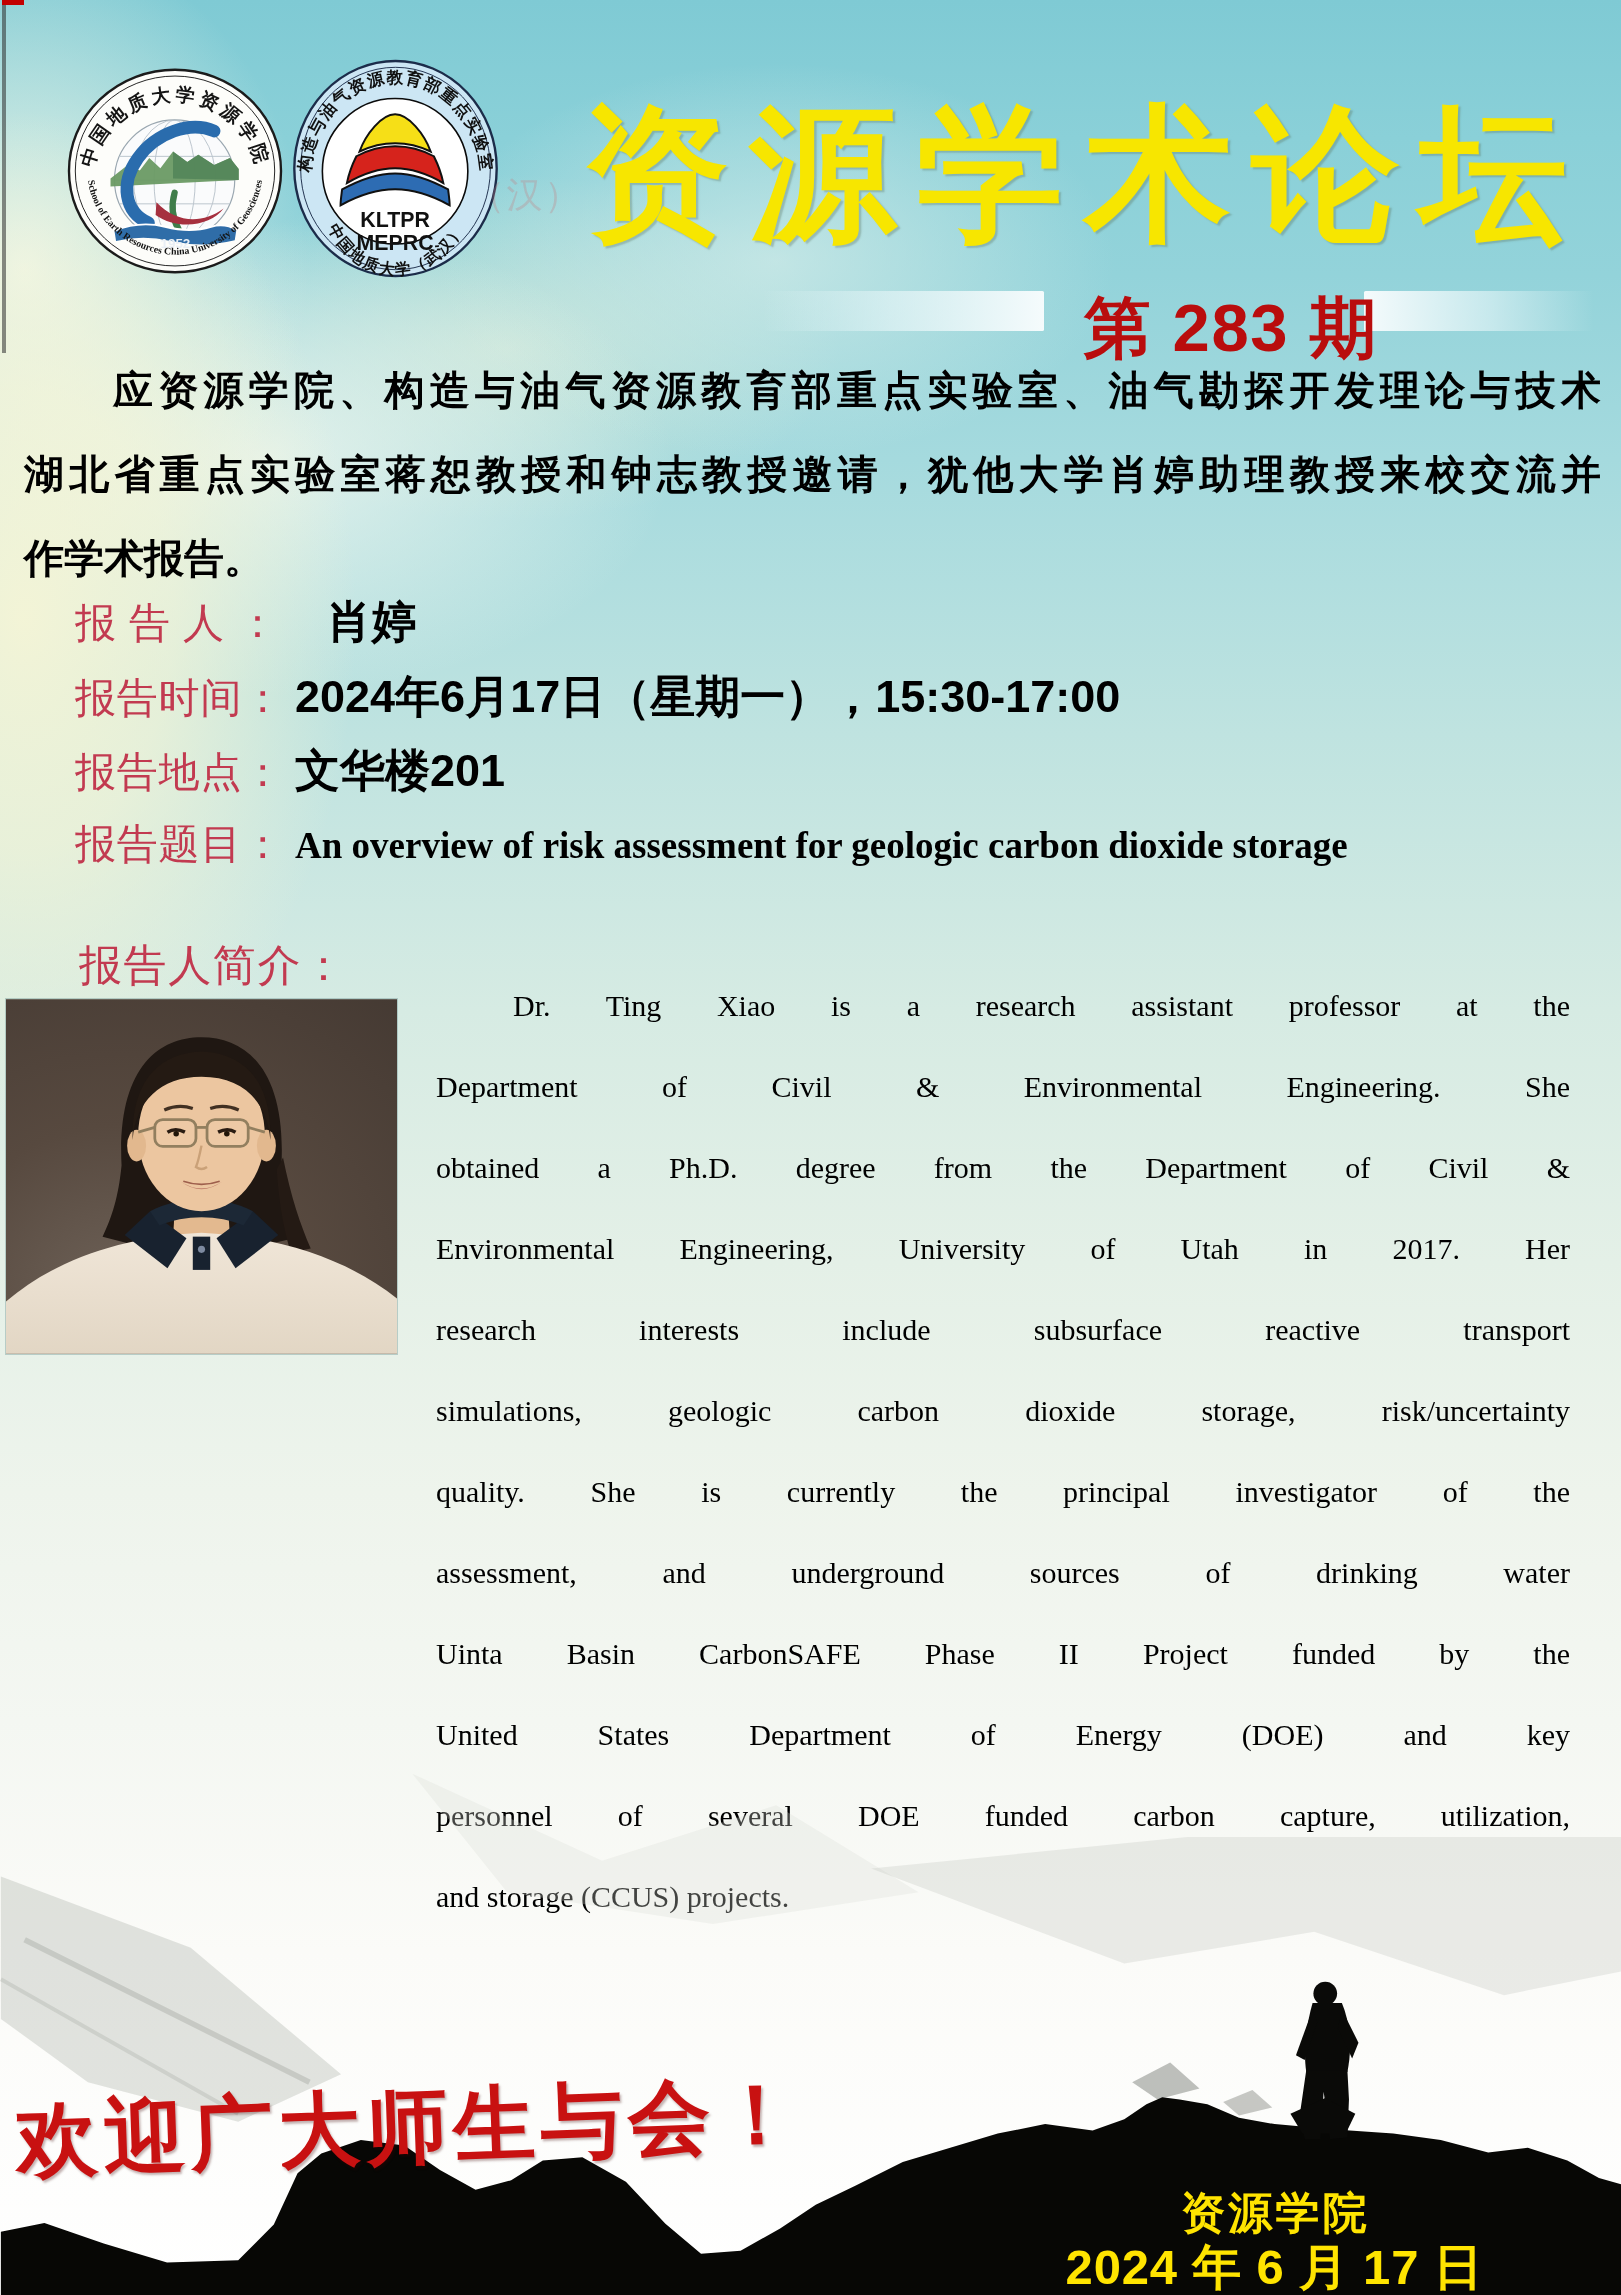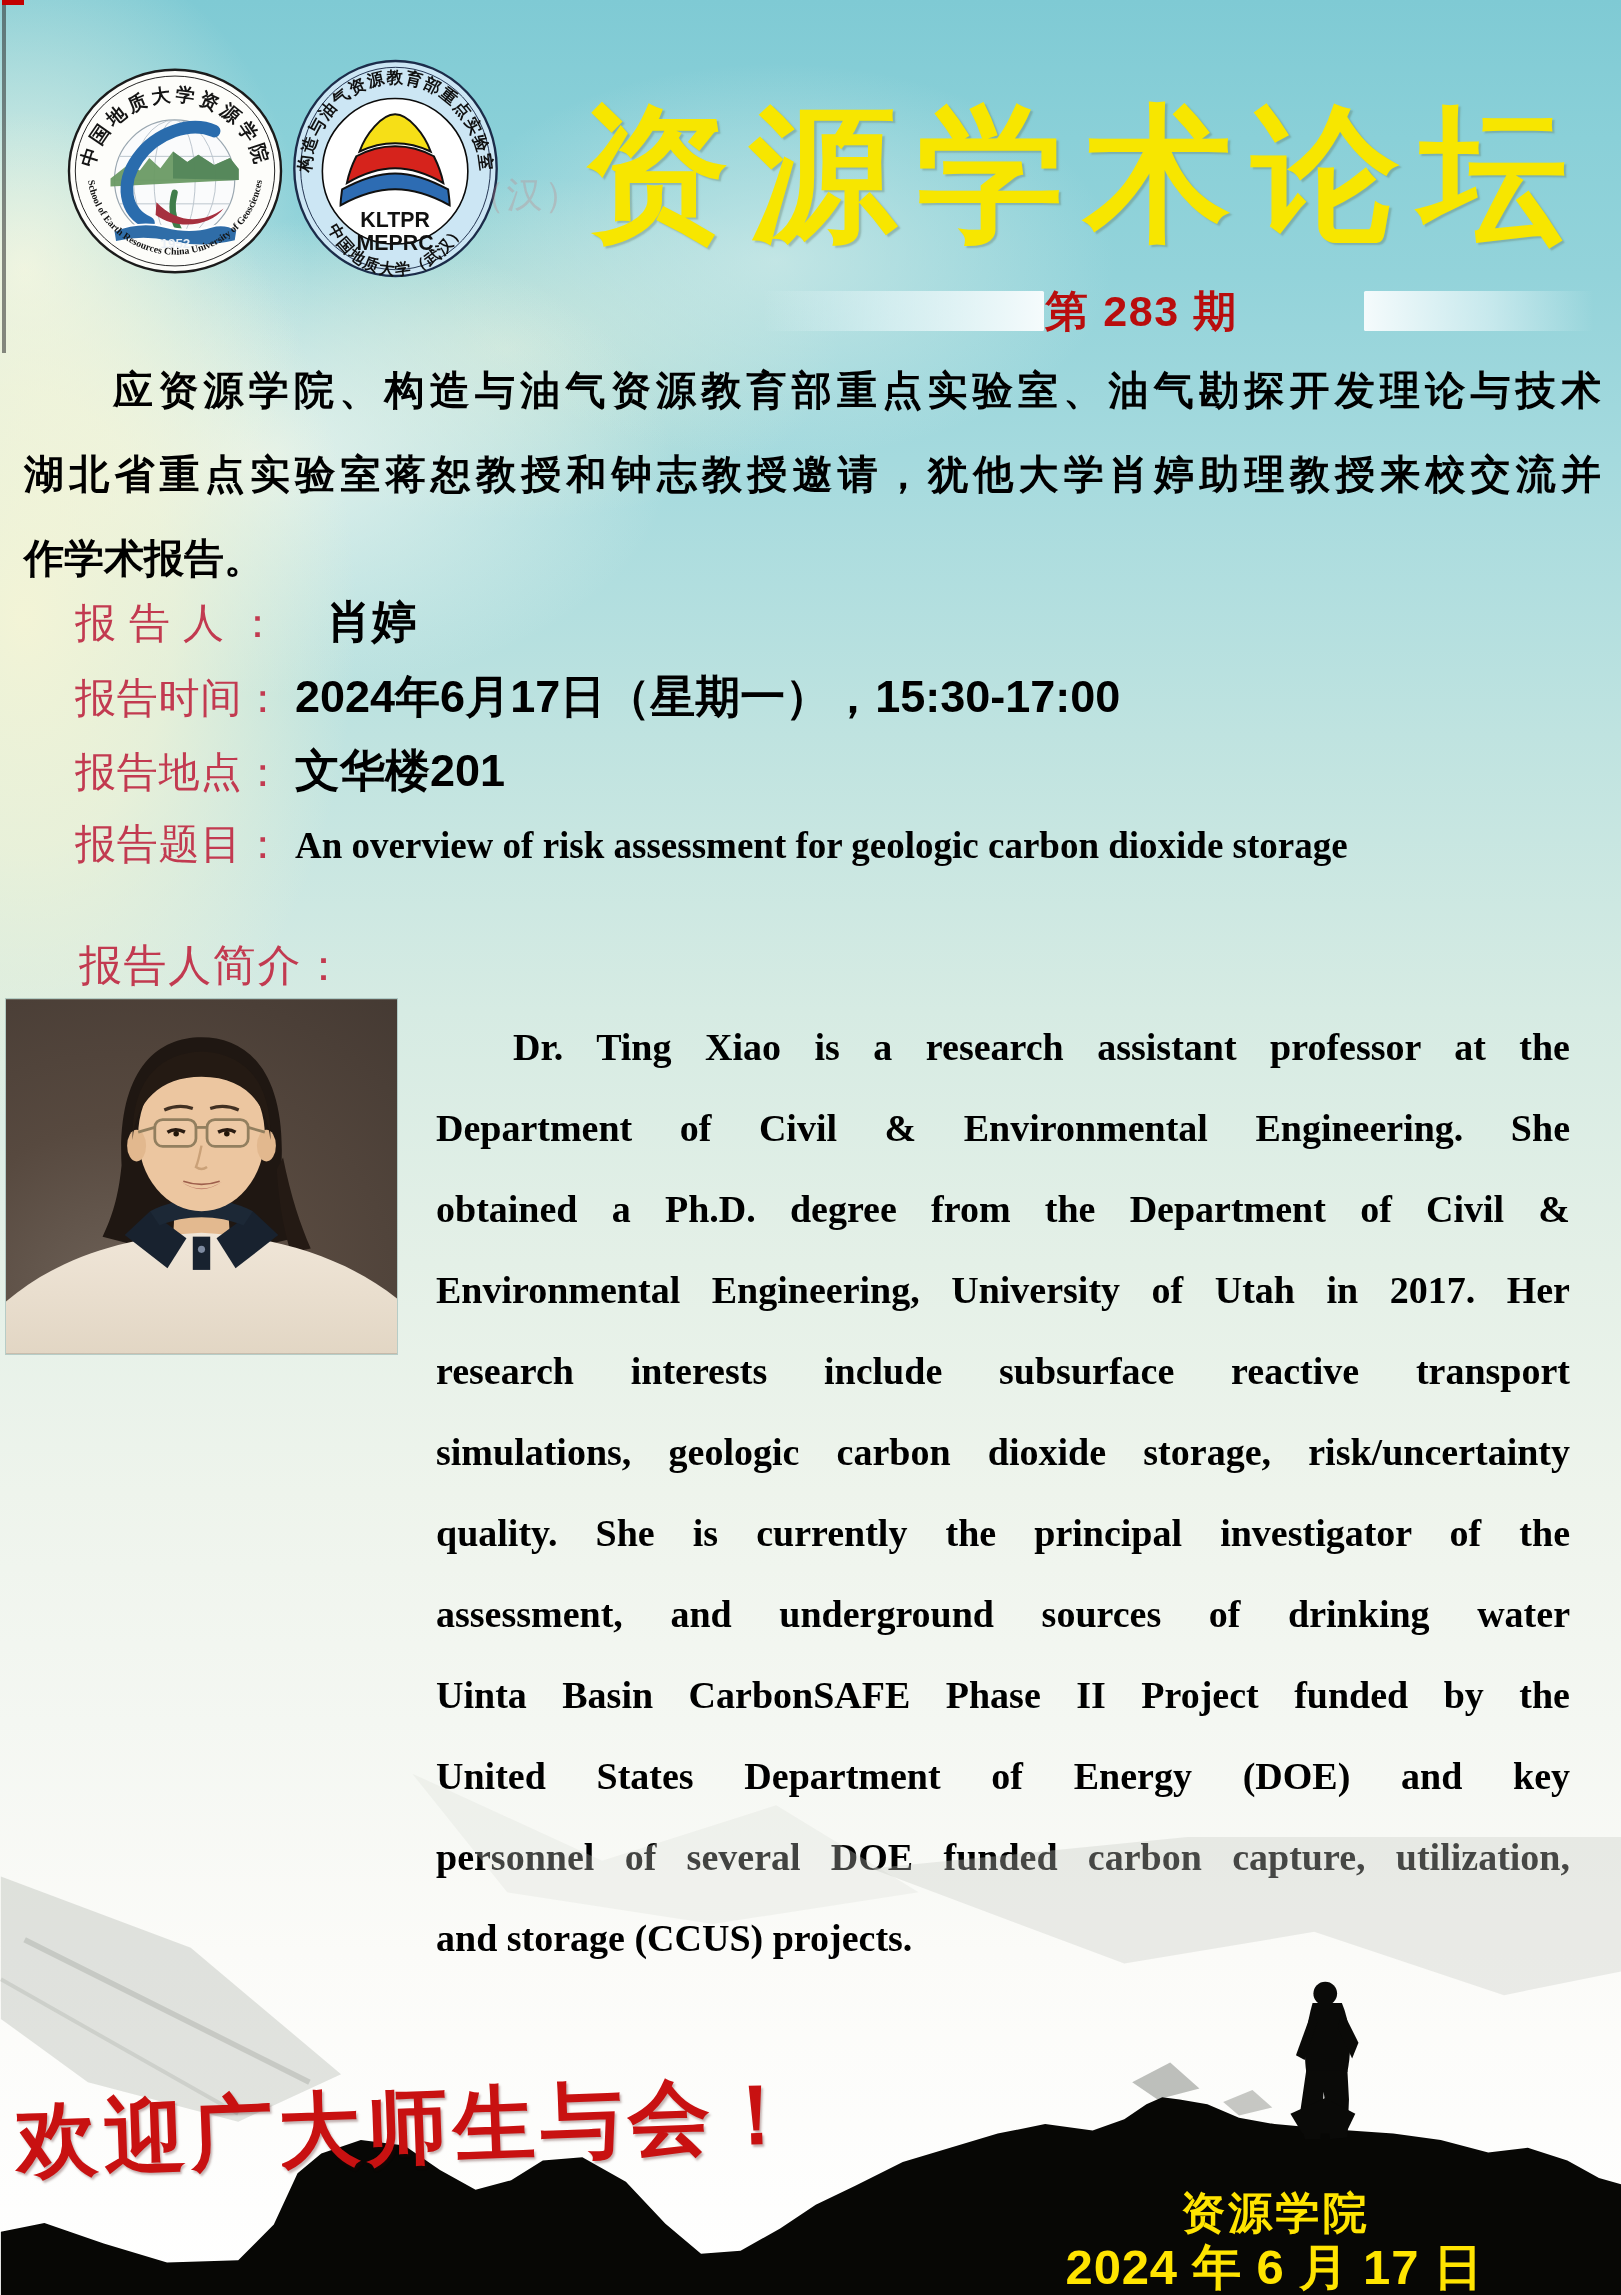--- a/index.html
+++ b/index.html
@@ -20,42 +20,42 @@
   .edge-red{left:2.4px;top:0;width:21.4px;height:4.8px;background:#c20000;}
   
   .title{left:546px;top:92px;width:1077px;text-align:center;font-size:147px;line-height:1.12;
          font-weight:900;letter-spacing:20.6px;color:#f7e600;
          text-shadow:2.4px 2.4px 1.6px rgba(90,115,95,0.35);}
   .ghost-text{left:469px;top:171px;font-size:36px;color:rgba(195,125,130,0.30);letter-spacing:1.6px;}
   .issue-bar-left{left:762px;top:291px;width:282px;height:40px;border-radius:1.6px;
       background:linear-gradient(90deg, rgba(240,250,250,0) 0%, rgba(238,249,251,0.55) 45%, rgba(250,253,254,0.95) 100%);}
   .issue-bar-right{left:1364px;top:291px;width:230px;height:40px;border-radius:1.6px;
       background:linear-gradient(270deg, rgba(240,250,250,0) 0%, rgba(238,249,251,0.55) 45%, rgba(250,253,254,0.95) 100%);}
-  .issue{left:1045px;top:283px;width:333px;text-align:left;font-size:43px;font-weight:700;
+  .issue{left:1045px;top:283px;width:333px;text-align:right;font-size:67px;font-weight:700;
          color:#b90d0d;letter-spacing:1.6px;}
   
   .intro{left:24px;top:348px;width:1577px;font-size:40px;font-weight:900;line-height:84px;color:#000;}
   .intro .ln{text-align:justify;text-align-last:justify;}
   .intro .ln.first{text-indent:89px;}
   .intro .ln.last{text-align-last:left;}
   
   .drow{position:absolute;left:75px;display:flex;align-items:baseline;white-space:nowrap;}
   .dlabel{font-size:41px;font-weight:500;color:#c23a50;letter-spacing:0.8px;}
   .dvalue{font-size:45px;font-weight:800;color:#000;}
   .dvalue.en{font-family:"Liberation Serif",serif;font-size:37px;font-weight:700;text-align:right;}
   .r-speaker{top:592px;}  .r-speaker .dvalue{margin-left:48px;}
   .r-time{top:667px;}     .r-time .dvalue{margin-left:11px;}
   .r-place{top:741px;}    .r-place .dvalue{margin-left:11px;}
   .r-topic{top:817px;}   .r-topic .dvalue{margin-left:11px;}
   .bio-heading{left:79px;top:937px;font-size:43px;font-weight:500;color:#c23a50;letter-spacing:1.6px;}
   
   .photo{left:6.3px;top:999px;width:391px;height:355px;outline:1.6px solid rgba(125,160,158,0.45);}
   
-  .bio{left:436px;top:1007px;width:1134px;font-family:"Liberation Serif",serif;
-       font-size:38px;font-weight:700;line-height:81px;color:#000;}
+  .bio{left:436px;top:965px;width:1134px;font-family:"Liberation Serif",serif;
+       font-size:30px;font-weight:400;line-height:81px;color:#000;}
   .bio .ln{text-align:justify;text-align-last:justify;}
   .bio .ln.first{text-indent:77px;}
   .bio .ln.last{text-align-last:left;}
   
   .mountains{left:0;top:1742px;width:1622px;height:553px;}
   .welcome{left:16px;top:2087px;font-size:82px;font-weight:700;letter-spacing:5.5px;color:#c81111;
            font-family:"DejaVu Serif",serif;transform:rotate(-2deg);transform-origin:left center;
            text-shadow:1.6px 2.4px 2.4px rgba(60,0,0,0.30);}
   .organizer{left:1109px;top:2184px;width:333px;text-align:center;font-size:44px;font-weight:600;
              color:#ffe400;letter-spacing:3.2px;}

